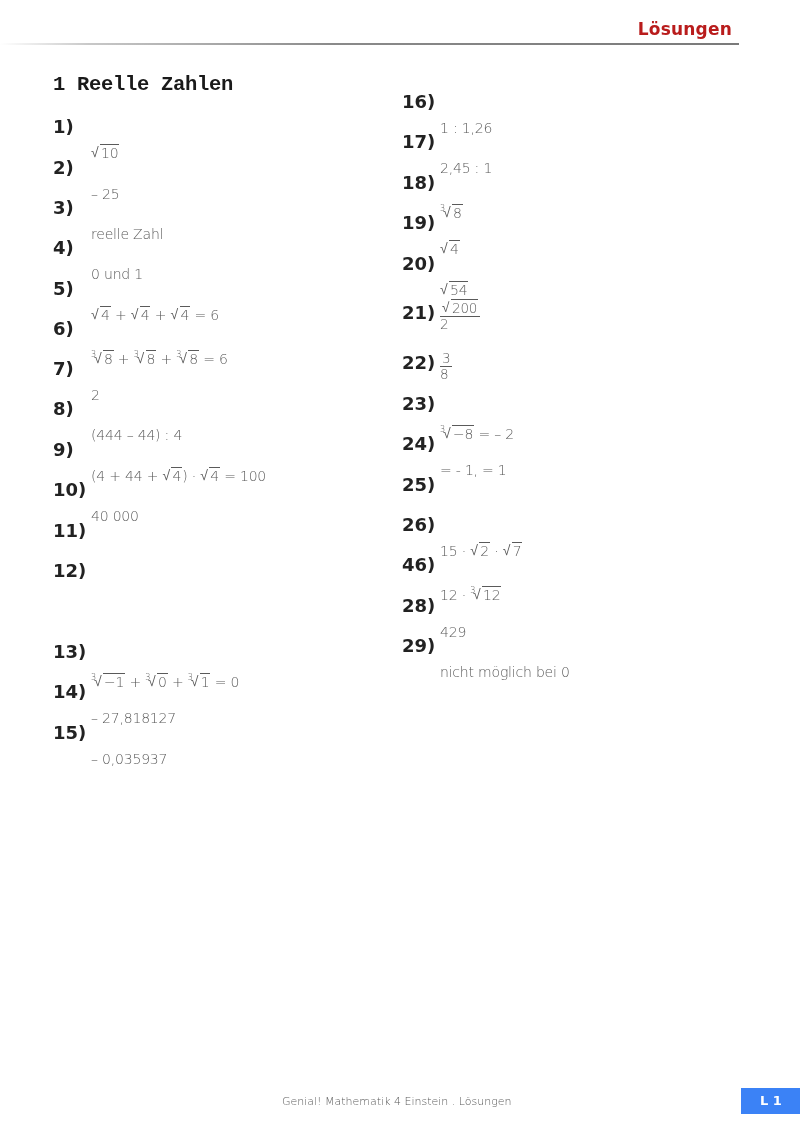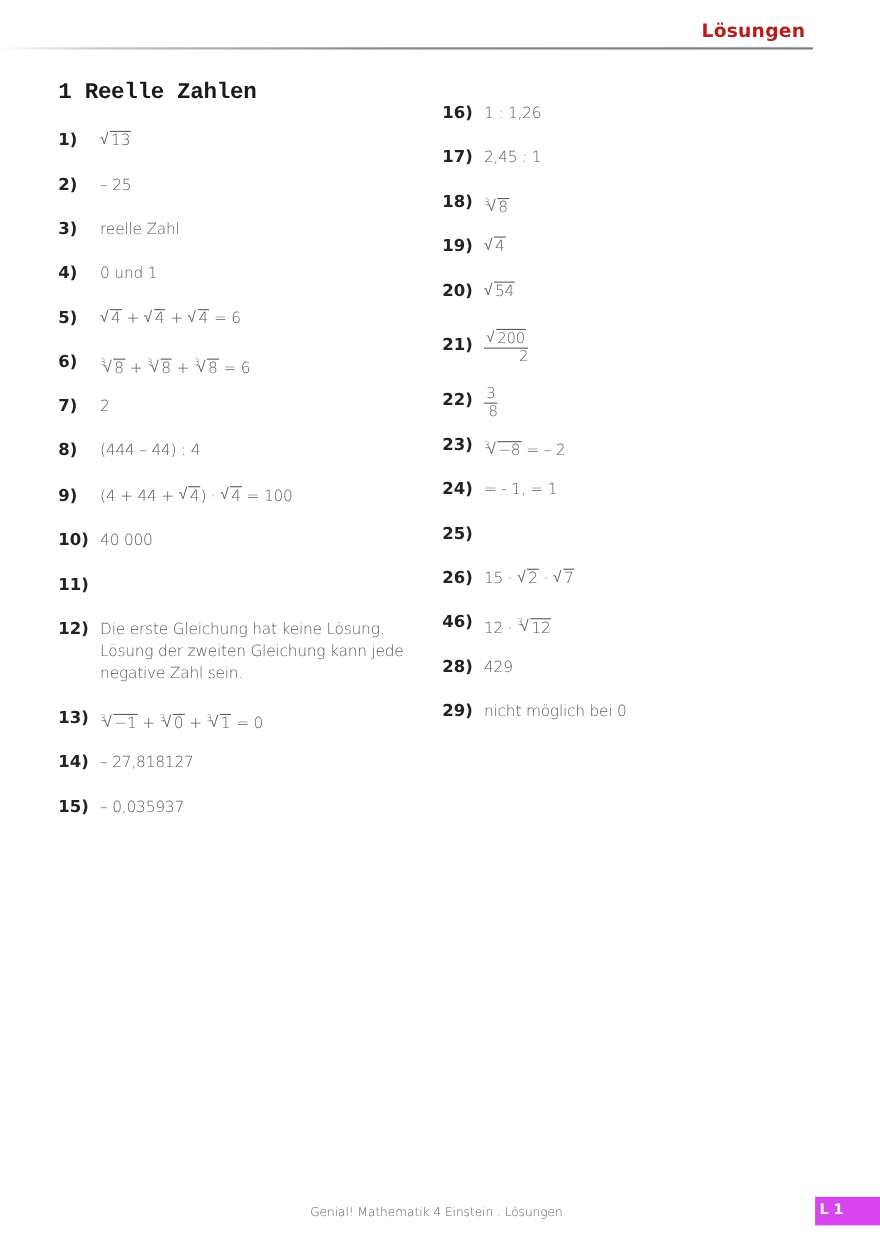--- a/index.html
+++ b/index.html
@@ -19,59 +19,60 @@
       background: linear-gradient(to right, #ffffff 0%, #c8c8c8 12%, #8a8a8a 45%, #7a7a7a 100%);
     }
     .section-title {
       position: absolute; left: 53px; top: 73px;
       font-size: 20.5px; font-weight: bold; color: #1a1a1a;
       letter-spacing: -0.3px;
       font-family: Liberation Mono, monospace;
     }
     .item { position: absolute; display: flex; align-items: flex-start; }
     .num {
-      width: 38px; font-size: 15px; font-weight: bold; color: #222;
+      width: 38px; font-size: 18px; font-weight: bold; color: #222;
       line-height: 18px; flex: none;
     }
     .ans {
       font-size: 14px; color: #5a5a5a; line-height: 20px; font-weight: 300;
       letter-spacing: -0.2px;
+      margin-top: 25px;
     }
     .col-left .item { left: 53px; }
     .col-right .item { left: 402px; }
     .col-right .num { width: 38px; }
     .sqrt { position: relative; padding-left: 9px; display: inline-block; }
     .sqrt::before { content: "√"; position: absolute; left: 0; top: -1px; }
     .sqrt span { border-top: 1px solid #5a5a5a; padding: 0 1px; }
     .idx { font-size: 8px; vertical-align: 7px; margin-right: -2px; }
-    .frac { display: inline-flex; flex-direction: column; align-items: flex-end; line-height: 15px; font-size: 13.5px; }
+    .frac { display: inline-flex; flex-direction: column; align-items: flex-start; line-height: 15px; font-size: 13.5px; }
     .frac .top { border-bottom: 1px solid #5a5a5a; padding: 0 2px; }
     .multiline { width: 285px; }
     .footer-text {
       position: absolute; left: 282px; top: 1095px;
       font-size: 11px; color: #5a5a5a; font-weight: 300;
     }
     .footer-badge {
       position: absolute; left: 741px; top: 1088px; width: 59px; height: 26px;
-      background: #d946ef; color: #fff; font-weight: bold; font-size: 13px;
-      line-height: 26px; padding-left: 4px; box-sizing: border-box;
+      background: #3b82f6; color: #fff; font-weight: bold; font-size: 13px;
+      line-height: 26px; padding-left: 19px; box-sizing: border-box;
     }
   </style>
 </head>
 <body>
 
 <div class="header-title">Lösungen</div>
 <div class="header-rule"></div>
 
 <div class="section-title">1 Reelle Zahlen</div>
 
 <div class="col-left">
   <div class="item" style="top:118px">
     <div class="num">1)</div>
-    <div class="ans"><span class="sqrt"><span>13</span></span></div>
+    <div class="ans"><span class="sqrt"><span>10</span></span></div>
   </div>
   <div class="item" style="top:159px">
     <div class="num">2)</div>
     <div class="ans">– 25</div>
   </div>
   <div class="item" style="top:199px">
     <div class="num">3)</div>
     <div class="ans">reelle Zahl</div>
   </div>
   <div class="item" style="top:239px">
@@ -100,21 +101,20 @@
   </div>
   <div class="item" style="top:481px">
     <div class="num">10)</div>
     <div class="ans">40 000</div>
   </div>
   <div class="item" style="top:522px">
     <div class="num">11)</div>
   </div>
   <div class="item" style="top:562px">
     <div class="num">12)</div>
-    <div class="ans multiline">Die erste Gleichung hat keine Lösung. Lösung der zweiten Gleichung kann jede negative Zahl sein.</div>
   </div>
   <div class="item" style="top:643px">
     <div class="num">13)</div>
     <div class="ans"><span class="idx">3</span><span class="sqrt"><span>−1</span></span> + <span class="idx">3</span><span class="sqrt"><span>0</span></span> + <span class="idx">3</span><span class="sqrt"><span>1</span></span> = 0</div>
   </div>
   <div class="item" style="top:683px">
     <div class="num">14)</div>
     <div class="ans">– 27,818127</div>
   </div>
   <div class="item" style="top:724px">

